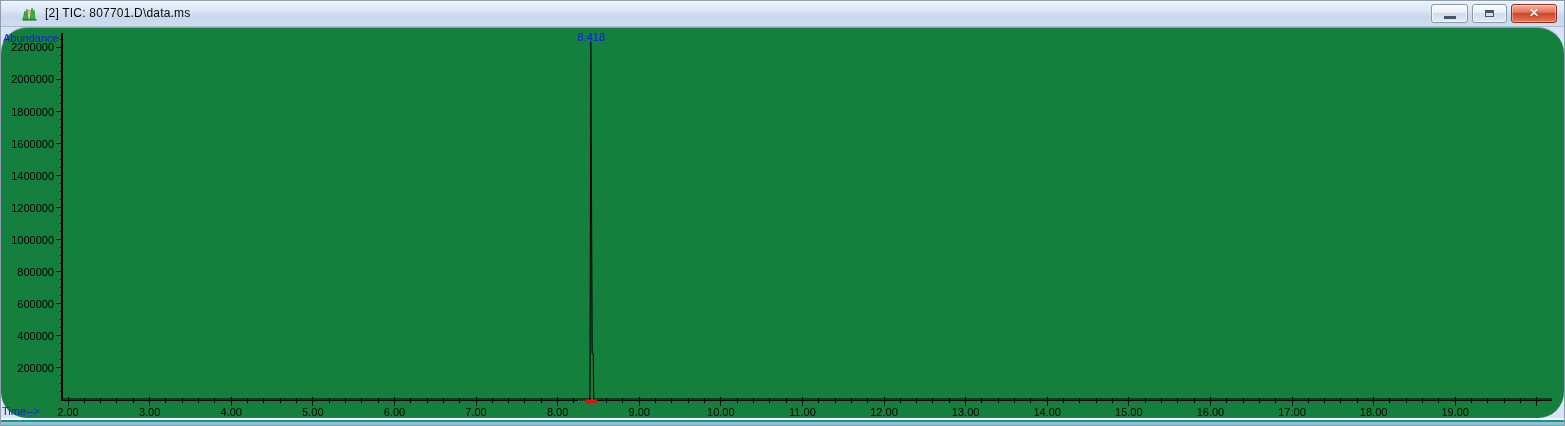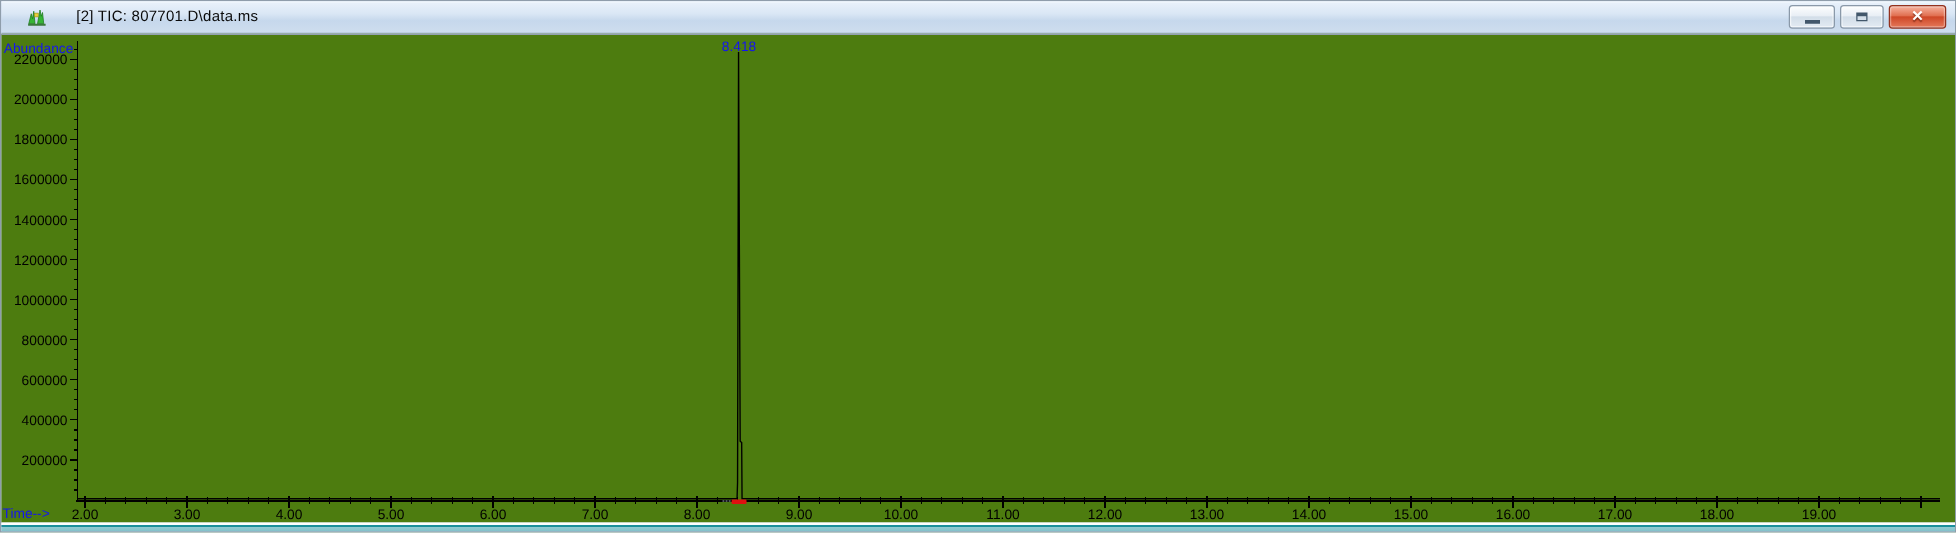--- a/index.html
+++ b/index.html
@@ -8,21 +8,21 @@
     border:1px solid #8f9dab;background:#d6e3f8;overflow:hidden;
   }
   
   .titlebar{
     position:absolute;left:0;top:0;right:0;height:26px;
     background:linear-gradient(180deg,#eaf2fb 0%,#dae7f5 38%,#c6d8ec 60%,#cfdeee 100%);
     box-shadow:inset 0 1px 0 #f4f9fe, inset 0 -1px 0 #aabdd3;
   }
   .app-icon{position:absolute;left:21px;top:5px;width:17px;height:16px;}
   .title-text{
-    position:absolute;left:60px;top:5px;font-size:12px;color:#0a0a0a;
+    position:absolute;left:44px;top:5px;font-size:12px;color:#0a0a0a;
     white-space:nowrap;letter-spacing:0.2px;text-align:right;
   }
   .controls{position:absolute;right:7px;top:3px;display:flex;gap:4px;}
   .wbtn{
     height:19px;border:1px solid #8a99a9;border-radius:3px;padding:0;margin:0;
     background:linear-gradient(180deg,#fdfefe 0%,#e8eef5 45%,#d2dde8 50%,#e3ebf3 100%);
     box-shadow:inset 0 0 0 1px rgba(255,255,255,0.65);
     display:flex;align-items:center;justify-content:center;cursor:default;
   }
   .wbtn.min{width:37px;}
@@ -37,21 +37,21 @@
     display:block;width:9px;height:7px;box-sizing:border-box;
     border:1px solid #42576b;border-top-width:3px;background:transparent;
   }
   .glyph-close{
     color:#ffffff;font-size:12px;font-weight:bold;line-height:17px;
     text-shadow:0 1px 1px rgba(90,20,5,0.6);
   }
   
   .client{
     position:absolute;left:0;top:26px;width:1563px;height:391px;box-sizing:border-box;
-    border-top:1px solid #93a1b0;background:#4d7c0f;
+    border-top:1px solid #93a1b0;background:#15803d;border-radius:26px;
   }
   .client svg{display:block;}
   svg text{font-family:"Liberation Sans",sans-serif;}
   
   .status-strip{
     position:absolute;left:0;top:417px;right:0;height:9px;
     background:linear-gradient(180deg,#fdfdfd 0px,#fdfdfd 2px,#1b8f9b 2px,#1b8f9b 4px,#8fc9d1 4px,#7cbcc6 100%);
   }
 </style>
 </head>

